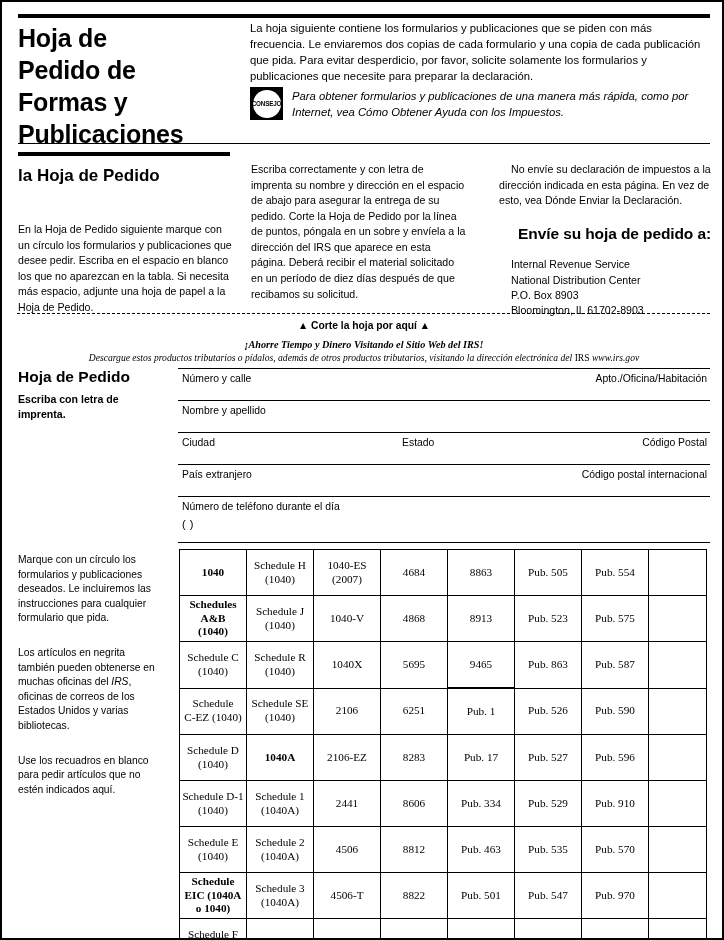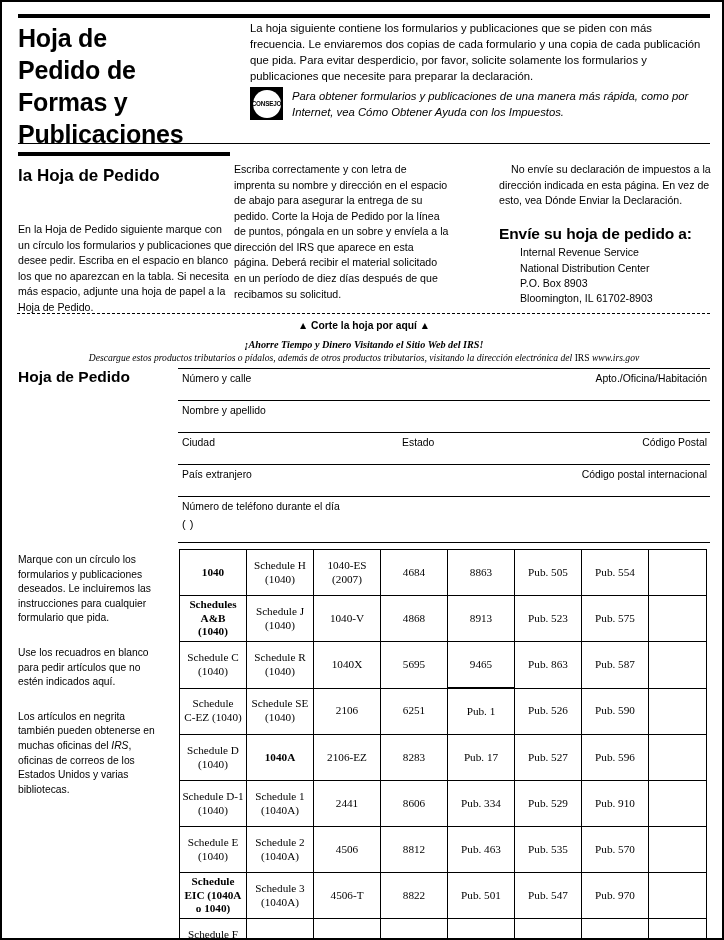--- a/index.html
+++ b/index.html
@@ -130,45 +130,46 @@
     position: absolute;
     left: 16px;
     top: 220px;
     width: 215px;
     font-size: 10.6px;
     line-height: 1.47;
   }
 
   .mid-col {
     position: absolute;
-    left: 232px;
+    left: 249px;
     top: 160px;
     width: 216px;
     font-size: 10.6px;
     line-height: 1.47;
   }
 
   .right-col {
     position: absolute;
     left: 497px;
     top: 160px;
     width: 212px;
     font-size: 10.6px;
     line-height: 1.47;
   }
   .right-col .first-par { text-indent: 12px; }
   .send-title {
     font-size: 15.5px;
     font-weight: bold;
     margin-top: 14px;
-    margin-bottom: 0;
+    margin-bottom: 12px;
     letter-spacing: -0.1px;
+    text-align: right;
   }
   .addr {
-    margin-left: 21px;
+    margin-left: 12px;
     font-size: 10.6px;
     line-height: 1.42;
   }
   .addr div { white-space: nowrap; }
 
   
   .cutline {
     position: absolute;
     left: 15px;
     top: 311px;
@@ -346,20 +347,21 @@
 
   <div class="cutline"></div>
   <div class="cut-label">▲ Corte la hoja por aquí ▲</div>
 
   <div class="promo">
     <div class="line1">¡Ahorre Tiempo y Dinero Visitando el Sitio Web del IRS!</div>
     <div class="line2"><span>Descargue estos productos tributarios o pídalos, además de otros productos tributarios, visitando la dirección electrónica del </span><span class="upright">IRS</span><span> www.irs.gov</span></div>
   </div>
 
   <div class="order-title">Hoja de Pedido</div>
+  <div class="order-sub">Escriba con letra de imprenta.</div>
 
   <div class="form-area">
     <div class="form-row">
       <span class="fl c0">Número y calle</span>
       <span class="fl c-right">Apto./Oficina/Habitación</span>
     </div>
     <div class="form-row">
       <span class="fl c0">Nombre y apellido</span>
     </div>
     <div class="form-row">
@@ -372,22 +374,22 @@
       <span class="fl c-right2">Código postal internacional</span>
     </div>
     <div class="form-row tall">
       <span class="fl c0">Número de teléfono durante el día</span>
       <span class="phone-parens">(          )</span>
     </div>
   </div>
 
   <div class="notes">
     <p>Marque con un círculo los formularios y publicaciones deseados. Le incluiremos las instrucciones para cualquier formulario que pida.</p>
+    <p><span>Los artículos en negrita también pueden obtenerse en muchas oficinas del </span><i>IRS</i><span>, oficinas de correos de los Estados Unidos y varias bibliotecas.</span></p>
     <p>Use los recuadros en blanco para pedir artículos que no estén indicados aquí.</p>
-    <p><span>Los artículos en negrita también pueden obtenerse en muchas oficinas del </span><i>IRS</i><span>, oficinas de correos de los Estados Unidos y varias bibliotecas.</span></p>
   </div>
 
   <table class="forms-table">
     <colgroup>
       <col class="col-1">
         <col class="col-2">
         <col class="col-3">
         <col class="col-4">
       <col class="col-5">
         <col class="col-6">

